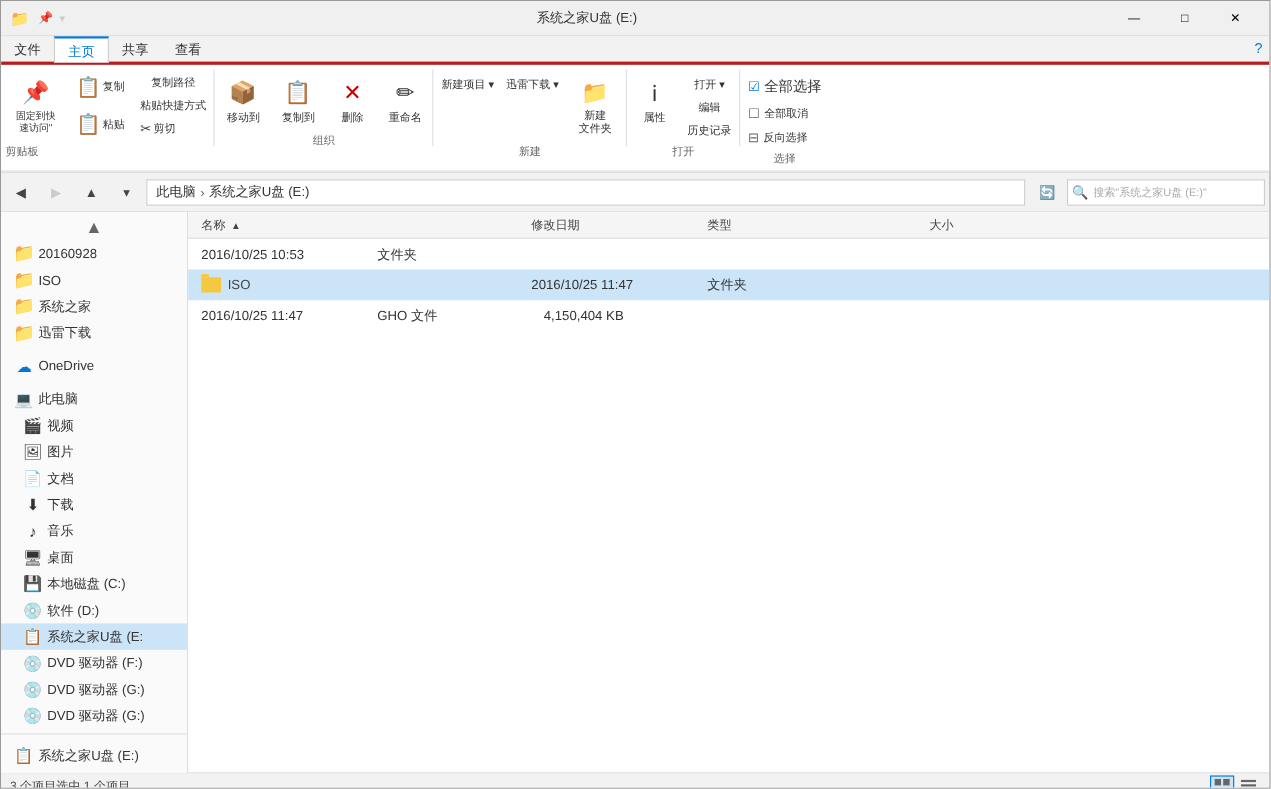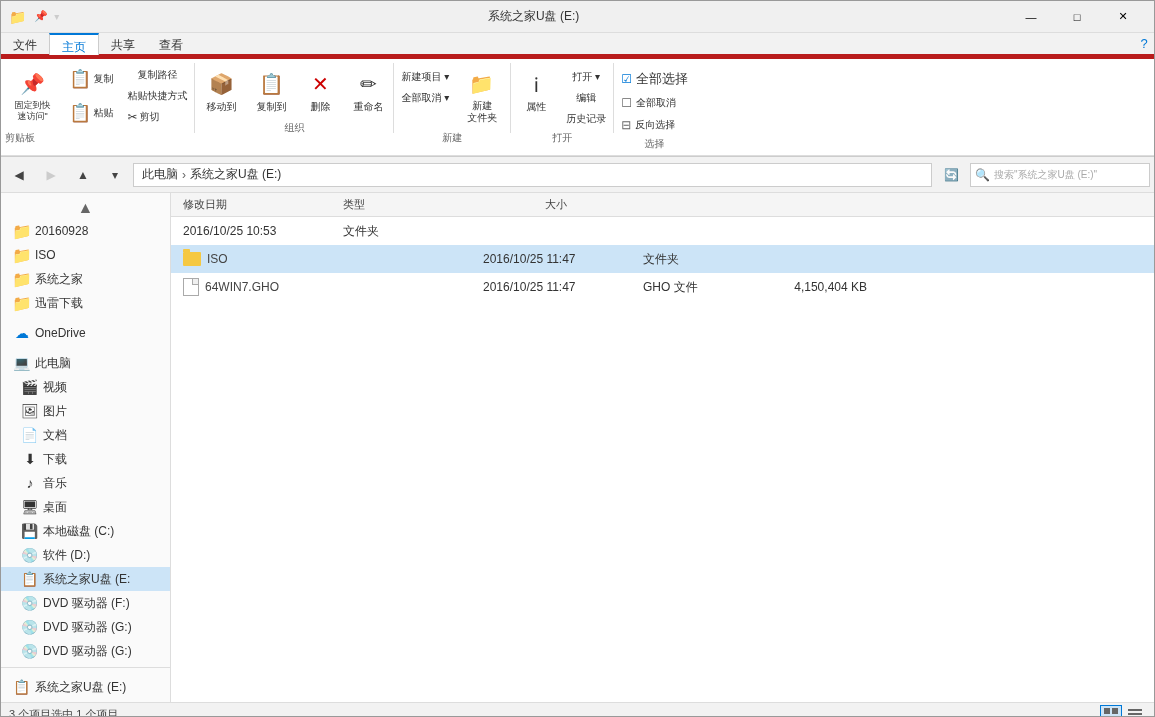--- a/index.html
+++ b/index.html
@@ -14,21 +14,21 @@
       padding: 0 8px;
       border-bottom: 1px solid #ddd;
     }
     .title-bar-icons { display: flex; gap: 4px; align-items: center; }
     .title-text { flex: 1; font-size: 12px; text-align: center; color: #333; }
     .title-controls { display: flex; gap: 0; }
     .title-btn { width: 46px; height: 32px; display: flex; align-items: center; justify-content: center; font-size: 11px; cursor: pointer; background: transparent; }
 
     
     .ribbon { background: #f2f2f2; border-bottom: 1px solid #ccc; }
-    .ribbon-tabs { display: flex; height: 26px; border-bottom: 5px solid #b91c1c; justify-content: center; }
+    .ribbon-tabs { display: flex; height: 26px; border-bottom: 3px solid #b91c1c; justify-content: center; }
     .ribbon-tab {
       padding: 4px 12px;
       font-size: 12px;
       cursor: pointer;
       border: none;
       background: transparent;
       color: #333;
     }
     .ribbon-tab.active {
       background: white;
@@ -183,26 +183,26 @@
           <div style="font-size:10px;">重命名</div>
         </div>
       </div>
       <div class="ribbon-group-label">组织</div>
     </div>
 
     <div class="ribbon-separator"></div>
 
     <div style="display:flex; flex-direction:column; align-items:center;">
       <div style="display:flex; gap:2px; align-items:flex-start;">
-        <div style="display:flex; flex-direction:column; gap:1px; padding-top:4px;">
+        <div style="display:flex; flex-direction:row; gap:1px; padding-top:4px;">
           <div class="ribbon-btn-small">
             <span style="font-size:10px;">新建项目 ▾</span>
           </div>
           <div class="ribbon-btn-small">
-            <span style="font-size:10px;">全部取消 ▾</span>
+            <span style="font-size:10px;">迅雷下载 ▾</span>
           </div>
         </div>
         <div class="ribbon-btn" style="min-width:52px;">
           <div class="ribbon-btn-icon">📁</div>
           <div style="font-size:10px; text-align:center; line-height:1.2;">新建<br>文件夹</div>
         </div>
       </div>
       <div class="ribbon-group-label">新建</div>
     </div>
 
@@ -357,20 +357,24 @@
 
     <div class="sidebar-item">
       <span class="si-icon" style="font-size:14px; color:#555;">📋</span>
       <span class="si-label">系统之家U盘 (E:)</span>
     </div>
   </div>
 
   <div class="file-area">
 
     <div class="file-list-header">
+      <div class="col-name">
+        <span>名称</span>
+        <span class="sort-arrow">▲</span>
+      </div>
       <div class="col-date">
         <span>修改日期</span>
       </div>
       <div class="col-type">
         <span>类型</span>
       </div>
       <div class="col-size">
         <span>大小</span>
       </div>
     </div>
@@ -385,24 +389,20 @@
       <div class="col-name">
         <span class="folder-icon"></span>
         <span>ISO</span>
       </div>
       <div class="col-date">2016/10/25 11:47</div>
       <div class="col-type">文件夹</div>
       <div class="col-size"></div>
     </div>
 
     <div class="file-row">
-      <div class="col-name">
-        <span class="file-doc-icon"></span>
-        <span>64WIN7.GHO</span>
-      </div>
       <div class="col-date">2016/10/25 11:47</div>
       <div class="col-type">GHO 文件</div>
       <div class="col-size">4,150,404 KB</div>
     </div>
 
   </div>
 </div>
 
 <div class="status-bar">
   <div style="display:flex; ">

